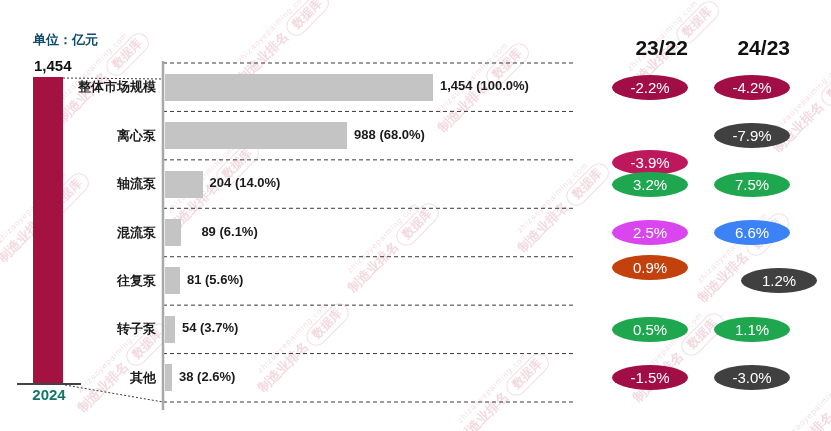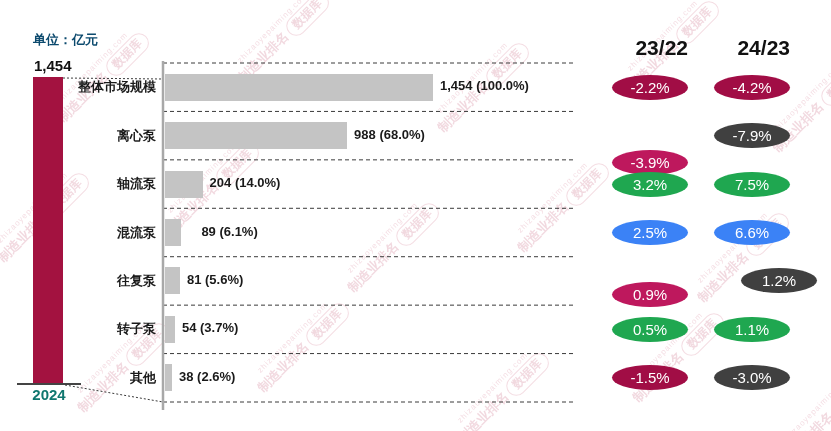--- a/index.html
+++ b/index.html
@@ -112,22 +112,22 @@
       <div class="hbar" style="left: 165px; top: 364.286px; width: 7.00413px; height: 27px; background: rgb(196, 196, 196);"></div>
       <div class="val-label" style="left: 179.004px; top: 368.786px;">38 (2.6%)</div>
     </div>
 
   <div class="col-head" style="left:612px">23/22</div>
   <div class="col-head" style="left:714px">24/23</div>
   <div id="badges">
       <div class="badge" style="left: 612px; top: 74.7143px; background: rgb(161, 13, 69);">-2.2%</div>
       <div class="badge" style="left: 612px; top: 123.143px; background: #be185d; margin-top: 27px;">-3.9%</div>
       <div class="badge" style="left: 612px; top: 171.571px; background: rgb(31, 167, 80);">3.2%</div>
-      <div class="badge" style="left: 612px; top: 220px; background: #3b82f6;">2.5%</div>
-      <div class="badge" style="left: 612px; top: 282px; background: #be185d;">0.9%</div>
+      <div class="badge" style="left: 612px; top: 220px; background: #d946ef;">2.5%</div>
+      <div class="badge" style="left: 612px; top: 255px; background: #c2410c;">0.9%</div>
       <div class="badge" style="left: 612px; top: 316.857px; background: rgb(31, 167, 80);">0.5%</div>
       <div class="badge" style="left: 612px; top: 365.286px; background: rgb(161, 13, 69);">-1.5%</div>
       <div class="badge" style="left: 714px; top: 74.7143px; background: rgb(161, 13, 69);">-4.2%</div>
       <div class="badge" style="left: 714px; top: 123.143px; background: #404040;">-7.9%</div>
       <div class="badge" style="left: 714px; top: 171.571px; background: rgb(31, 167, 80);">7.5%</div>
       <div class="badge" style="left: 714px; top: 220px; background: #3b82f6;">6.6%</div>
       <div class="badge" style="left: 741px; top: 268.429px; background: #404040;">1.2%</div>
       <div class="badge" style="left: 714px; top: 316.857px; background: rgb(31, 167, 80);">1.1%</div>
       <div class="badge" style="left: 714px; top: 365.286px; background: #404040;">-3.0%</div>
     </div>

